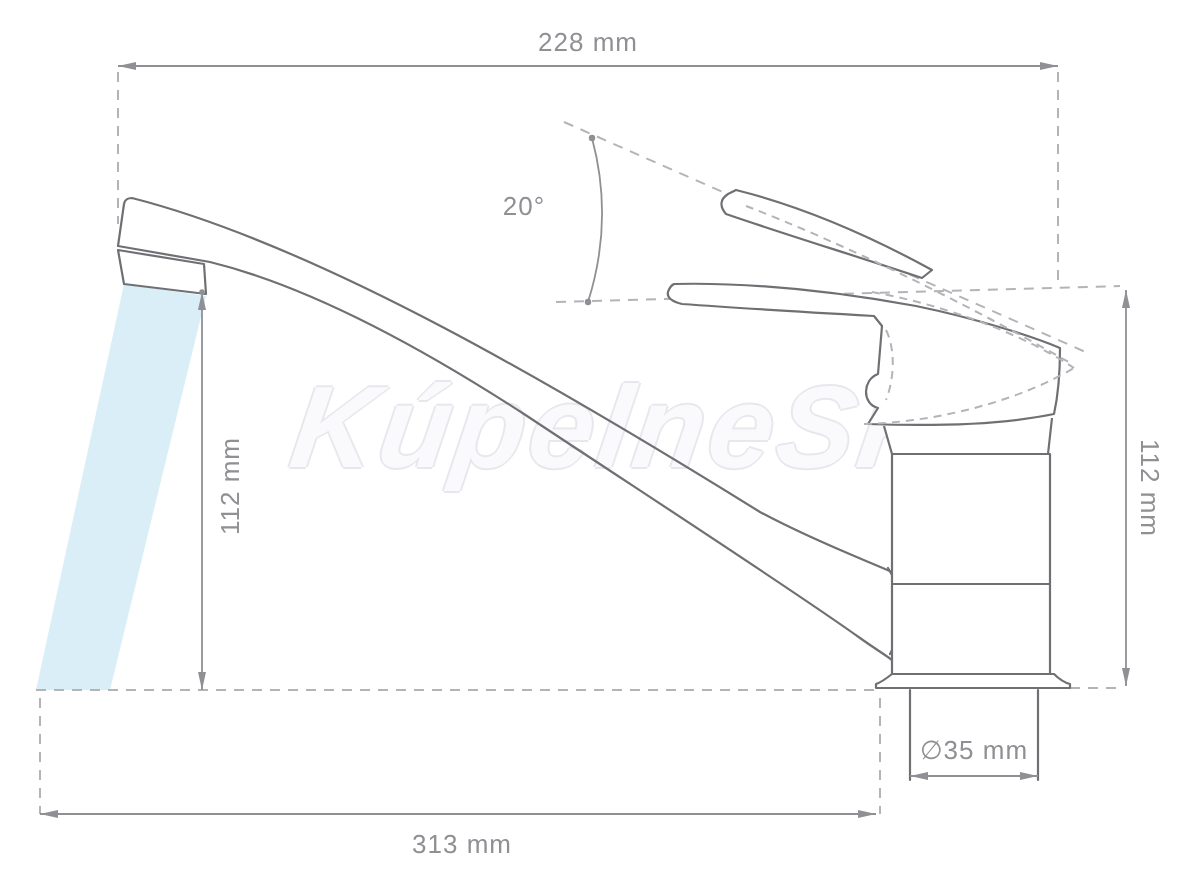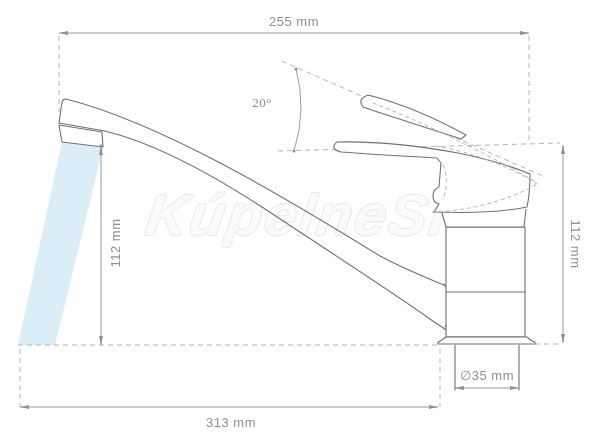--- a/index.html
+++ b/index.html
@@ -124,23 +124,23 @@
       <polygon class="dim-arrow" points="20,407 29,405 29,409"></polygon>
       <polygon class="dim-arrow" points="438,407 429,405 429,409"></polygon>
 
       <line class="dim" x1="455" y1="388" x2="519" y2="388"></line>
       <polygon class="dim-arrow" points="455,388 464,386 464,390"></polygon>
       <polygon class="dim-arrow" points="519,388 510,386 510,390"></polygon>
     </g>
   </svg>
 
   <div class="labels">
-    <span class="dim-label center" style="left:294px;top:21px;">255 mm</span>
+    <span class="dim-label center" style="left:294px;top:21px;">228 mm</span>
 
-    <span class="dim-label center" style="left:262px;top:103px;font-family:Liberation Serif, serif;">20°</span>
+    <span class="dim-label center" style="left:262px;top:103px;">20°</span>
 
     <span class="dim-label rot-ccw" style="left:115px;top:243px;">112 mm</span>
 
     <span class="dim-label rot-cw" style="left:575px;top:244px;">112 mm</span>
 
     <span class="dim-label center" style="left:231px;top:422px;">313 mm</span>
 
     <span class="dim-label center" style="left:487px;top:375px;text-align:right;">∅35 mm</span>
   </div>
 </div>

